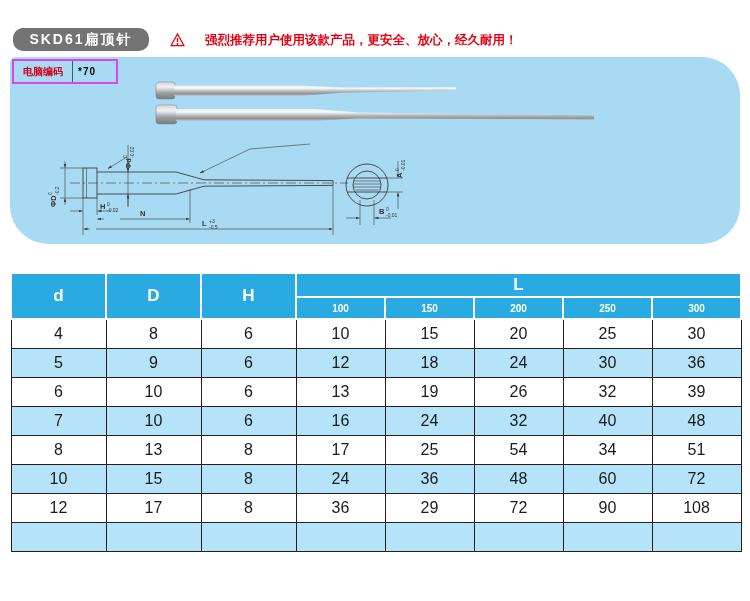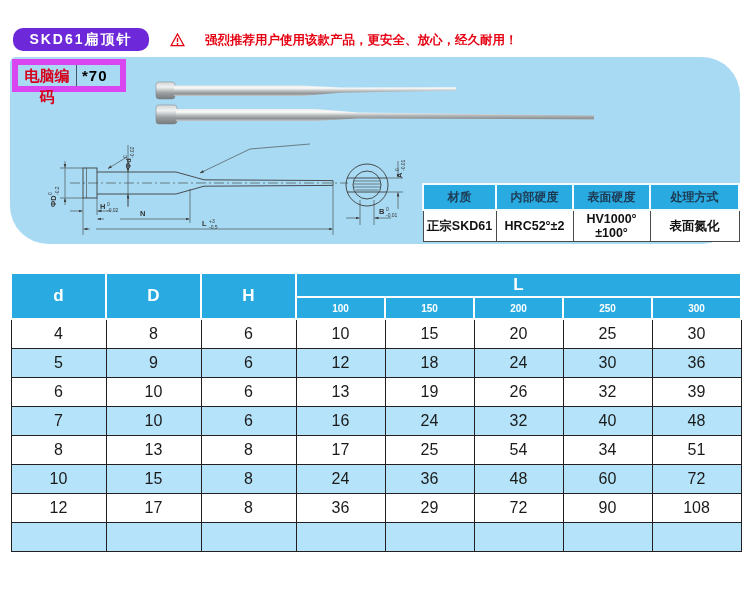--- a/index.html
+++ b/index.html
@@ -3,38 +3,38 @@
 <meta charset="utf-8">
 <style>
   html,body{margin:0;padding:0;background:#fff;}
   .screen{
     position:relative;width:750px;height:601px;background:#ffffff;overflow:hidden;
     font-family:"Liberation Sans","DejaVu Sans",sans-serif;
   }
   
   .badge{
     position:absolute;left:13px;top:28px;width:136px;height:23px;
-    background:#6d28d9;border-radius:10px;color:#fff;
+    background:#737373;border-radius:10px;color:#fff;
     font-size:14px;font-weight:bold;letter-spacing:2px;
     display:flex;align-items:center;justify-content:center;
   }
   .warning{
     position:absolute;left:170px;top:31px;height:18px;
     display:flex;align-items:center;gap:20px;color:#e60012;
     font-size:12.5px;font-weight:bold;
   }
   .warning svg{display:block;}
   
   .panel{
     position:absolute;left:10px;top:57px;width:730px;height:187px;
     background:#a8daf3;border-radius:6px 38px 38px 38px;
   }
   .code-box{
     position:absolute;left:2px;top:2px;height:21px;display:flex;
-    border:6px solid #d946ef;font-size:15px;font-weight:bold;line-height:21px;
+    border:2px solid #d946ef;font-size:10px;font-weight:bold;line-height:21px;align-items:flex-end;
   }
   .code-box .lbl{width:58px;text-align:center;color:#d6001c;border-right:1px solid #44596a;}
   .code-box .val{width:38px;text-align:left;padding-left:5px;color:#000000;letter-spacing:1px;}
   .panel-svg{position:absolute;left:0;top:0;width:730px;height:187px;}
   
   .spec-table{
     position:absolute;left:412px;top:126px;border-collapse:collapse;table-layout:fixed;
   }
   .spec-table th{
     background:#29abe2;color:#1d3a52;font-size:12px;font-weight:bold;
@@ -192,42 +192,20 @@
         <text class="dim-tol" x="7" y="-3.5">0</text>
         <text class="dim-tol" x="7" y="2.5">-0.01</text>
       </g>
       <g class="dim-label" transform="translate(369,157)">
         <text class="dim-main" x="0" y="0">B</text>
         <text class="dim-tol" x="7" y="-3.5">0</text>
         <text class="dim-tol" x="7" y="2.5">-0.01</text>
       </g>
     </svg>
 
-    <table class="spec-table">
-      <colgroup>
-          <col style="width:73px">
-          <col style="width:77px">
-          <col style="width:77px">
-          <col style="width:89px">
-        </colgroup>
-      <tbody>
-          <tr>
-        <th>材质</th>
-        <th>内部硬度</th>
-        <th>表面硬度</th>
-        <th>处理方式</th>
-      </tr>
-      <tr>
-        <td>正宗SKD61</td>
-        <td>HRC52°±2</td>
-        <td>HV1000°±100°</td>
-        <td>表面氮化</td>
-      </tr>
-    </tbody>
-      </table>
   </div>
 
   <table class="size-table">
     <colgroup>
       <col style="width:95px">
         <col style="width:95px">
         <col style="width:95px">
       <col style="width:89px">
         <col style="width:89px">
         <col style="width:89px">

